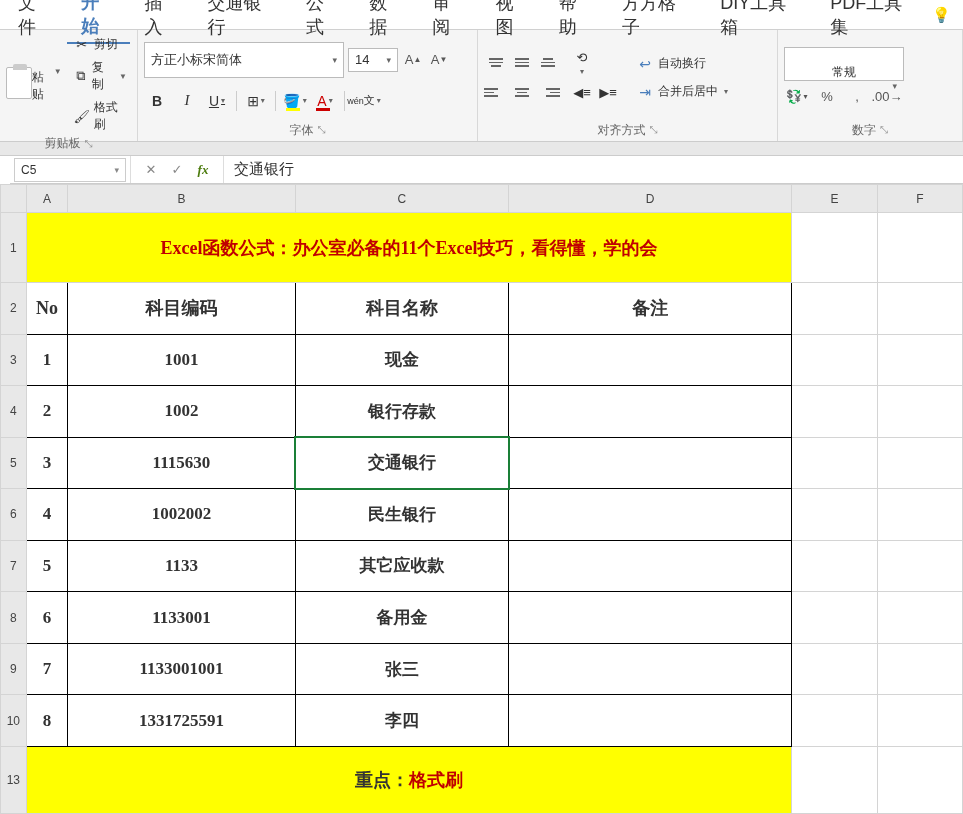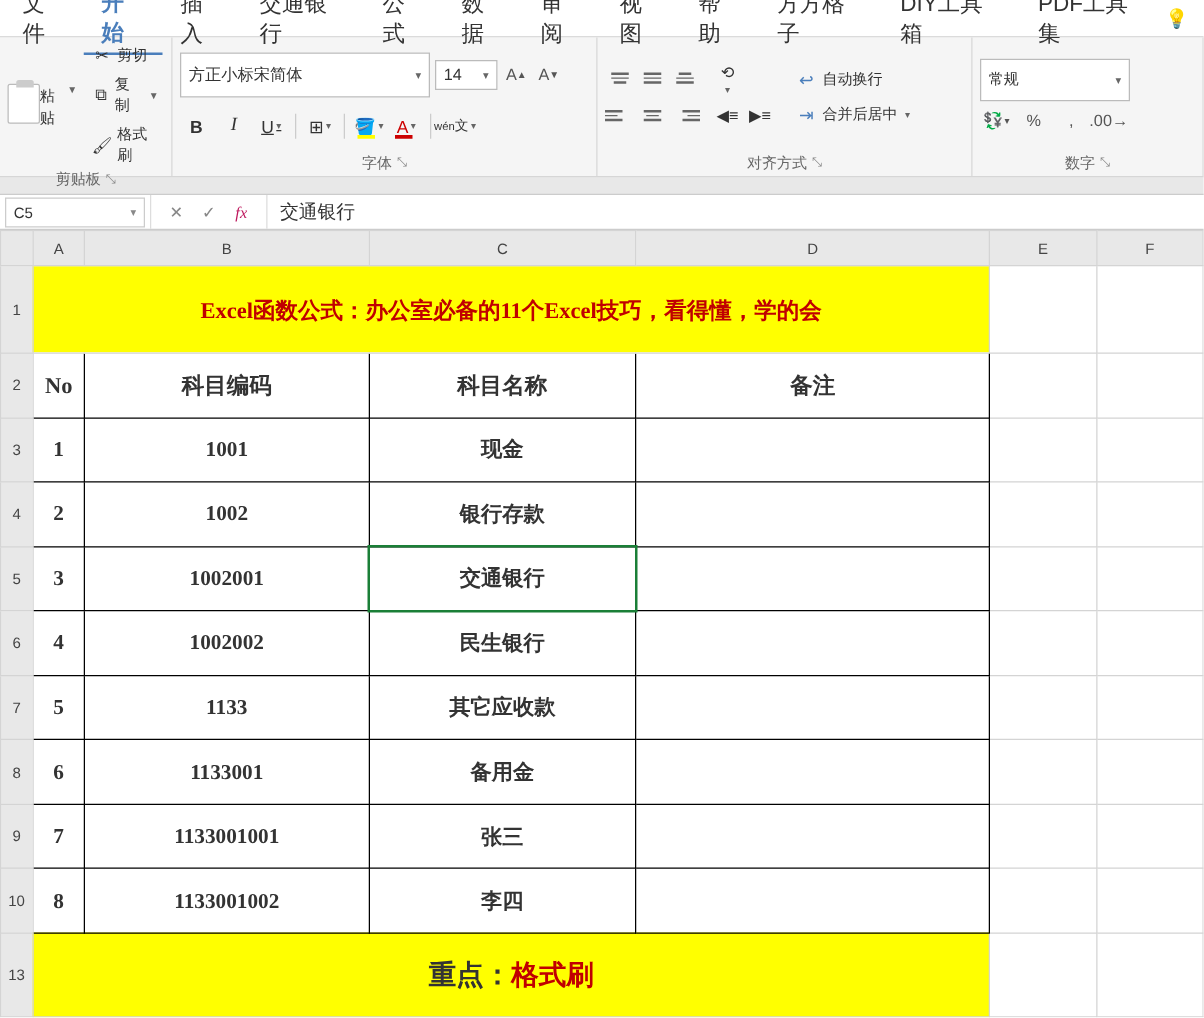--- a/index.html
+++ b/index.html
@@ -50,33 +50,33 @@
 .align-col { display: flex; flex-direction: column; gap: 6px; }
 .align-row { display: flex; gap: 2px; }
 .abtn { width: 24px; height: 24px; display: flex; flex-direction: column; align-items: center; justify-content: center; cursor: pointer; gap: 2px; }
 .abtn .ln { width: 14px; height: 1.5px; background: #666; }
 .abtn .ln.s { width: 10px; }
 .abtn .dd { font-size: 8px; color: #666; }
 .align-extra { display: flex; flex-direction: column; gap: 6px; margin-left: 8px; }
 .ext-btn { display: flex; align-items: center; gap: 4px; padding: 2px 4px; cursor: pointer; font-size: 12px; }
 .ext-btn .ic { width: 18px; height: 18px; display: inline-flex; align-items: center; justify-content: center; font-size: 14px; color: #4a7ebb; }
 .ext-btn .dd { font-size: 8px; color: #666; margin-left: 2px; }
-.num-format { width: 120px; height: 24px; border: 1px solid #bbb; background: #fff; display: flex; align-items: center; padding: 16px 6px; font-size: 12px; }
+.num-format { width: 120px; height: 24px; border: 1px solid #bbb; background: #fff; display: flex; align-items: center; padding: 16px 6px; font-size: 12px; flex-direction: column; }
 .num-format .dd { margin-left: auto; font-size: 9px; color: #666; }
 .num-row { display: flex; gap: 4px; align-items: center; }
 .nbtn { width: 26px; height: 24px; display: flex; align-items: center; justify-content: center; cursor: pointer; font-size: 13px; color: #555; }
 .nbtn .dd { font-size: 8px; margin-left: 1px; }
 
 
-.formula-bar { display: flex; align-items: center; height: 28px; border-bottom: 1px solid #ccc; background: #fff; }
+.formula-bar { display: flex; align-items: center; height: 28px; border-bottom: 1px solid #ccc; background: #fff; margin-left: 10px; }
 .name-box { width: 112px; height: 24px; border: 1px solid #ccc; margin: 0 4px; display: flex; align-items: center; padding: 0 6px; font-size: 12px; }
 .name-box .dd { margin-left: auto; font-size: 9px; color: #888; }
 .fx-btns { display: flex; align-items: center; gap: 6px; padding: 0 10px; border-left: 1px solid #ddd; border-right: 1px solid #ddd; height: 100%; }
 .fx-btn { width: 20px; color: #888; cursor: pointer; text-align: center; }
-.fx-btn.fx { font-style: italic; font-family: serif; color: #be185d; }
+.fx-btn.fx { font-style: italic; font-family: serif; color: #4d7c0f; font-weight: bold; }
 .formula-input { flex: 1; height: 100%; padding: 0 10px; font-size: 15px; display: flex; align-items: center; }
 
 
 .spacer-row { height: 14px; background: #e8e8e8; border-bottom: 1px solid #ccc; }
 
 
 .grid-wrap { display: flex; height: calc(100% - 30px - 112px - 28px - 14px); overflow: hidden; position: relative; }
 .grid-table { border-collapse: collapse; table-layout: fixed; }
 .grid-table th, .grid-table td { border: 1px solid #d4d4d4; }
 .col-head { background: #e8e8e8; font-weight: normal; font-size: 12px; color: #444; text-align: center; height: 22px; }
@@ -87,21 +87,21 @@
 .cB { width: 232px; }
 .cC { width: 220px; }
 .cD { width: 292px; }
 .cE { width: 88px; }
 .cF { width: 88px; }
 
 
 .title-cell { background: #ffff00; color: #c00000; font-weight: bold; font-size: 18px; text-align: center; font-family: SimSun, serif; height: 54px; }
 .hdr-cell { font-weight: bold; font-size: 18px; text-align: center; font-family: SimSun, serif; border: 1.5px solid #000 !important; }
 .data-cell { font-weight: bold; font-size: 17px; text-align: center; font-family: SimSun, serif; border: 1.5px solid #000 !important; height: 40px; }
-.footer-cell { background: #ffff00; font-weight: bold; font-size: 22px; text-align: center; font-family: SimSun, serif; height: 52px; }
+.footer-cell { background: #ffff00; font-weight: bold; font-size: 18px; text-align: center; font-family: SimSun, serif; height: 52px; }
 .footer-cell .red { color: #c00000; }
 .cell.selected { outline: 2px solid #1a7f37; outline-offset: -1px; }
 </style>
 </head>
 <body>
 
 <div class="menubar">
   <div class="menu-item">文件</div>
   <div class="menu-item active">开始</div>
   <div class="menu-item">插入</div>
@@ -330,21 +330,21 @@
           <td class="cell data-cell">2</td>
           <td class="cell data-cell">1002</td>
           <td class="cell data-cell">银行存款</td>
           <td class="cell data-cell"></td>
           <td class="cell"></td>
           <td class="cell"></td>
         </tr>
         <tr>
           <th class="row-head">5</th>
           <td class="cell data-cell">3</td>
-          <td class="cell data-cell">1002001</td>
+          <td class="cell data-cell">1115630</td>
           <td class="cell data-cell selected">交通银行</td>
           <td class="cell data-cell"></td>
           <td class="cell"></td>
           <td class="cell"></td>
         </tr>
         <tr>
           <th class="row-head">6</th>
           <td class="cell data-cell">4</td>
           <td class="cell data-cell">1002002</td>
           <td class="cell data-cell">民生银行</td>
@@ -375,21 +375,21 @@
           <td class="cell data-cell">7</td>
           <td class="cell data-cell">1133001001</td>
           <td class="cell data-cell">张三</td>
           <td class="cell data-cell"></td>
           <td class="cell"></td>
           <td class="cell"></td>
         </tr>
         <tr>
           <th class="row-head">10</th>
           <td class="cell data-cell">8</td>
-          <td class="cell data-cell">1133001002</td>
+          <td class="cell data-cell">1331725591</td>
           <td class="cell data-cell">李四</td>
           <td class="cell data-cell"></td>
           <td class="cell"></td>
           <td class="cell"></td>
         </tr>
       </tbody>
   <tbody>
         <tr>
     <th class="row-head">13</th>
     <td class="cell footer-cell" colspan="4">

